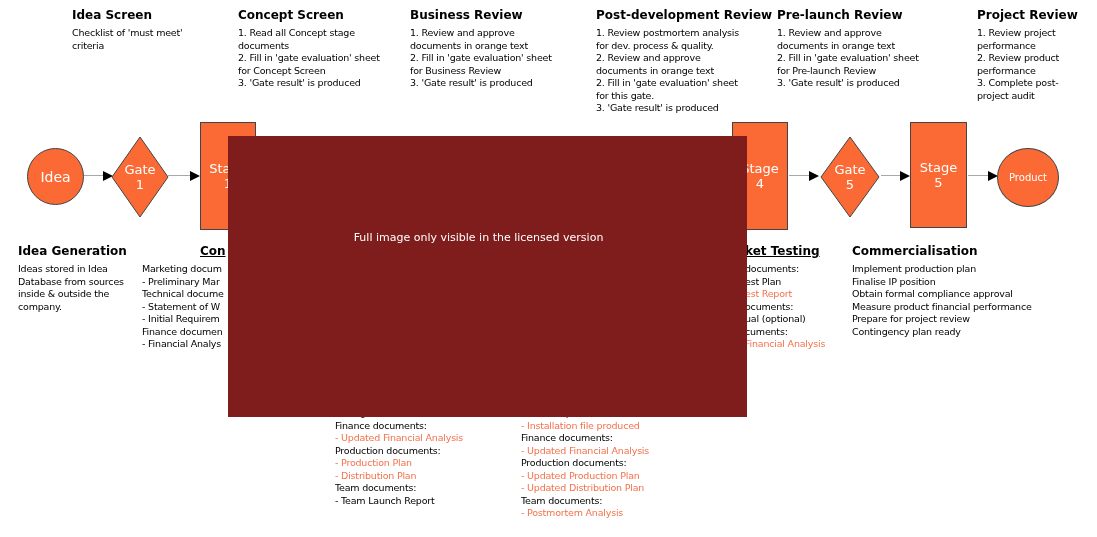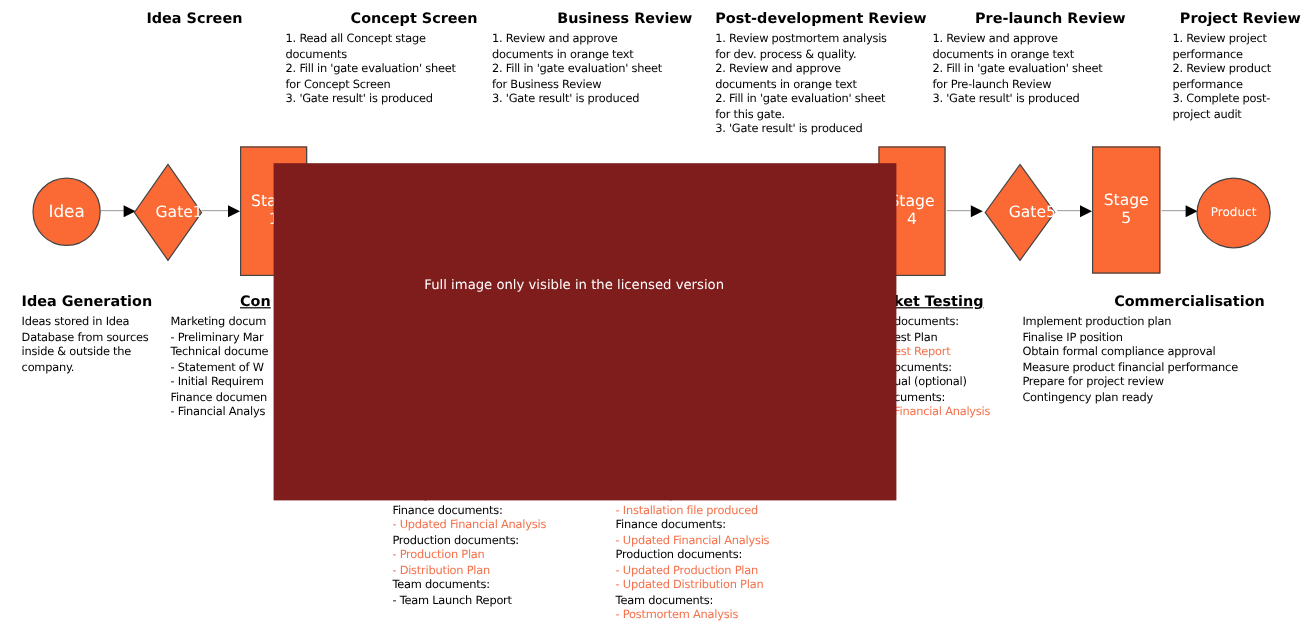--- a/index.html
+++ b/index.html
@@ -4,47 +4,51 @@
 <style>
   html,body{margin:0;padding:0;background:#fff;}
   .canvas{
     position:relative;width:1097px;height:537px;background:#fff;overflow:hidden;
     font-family:"DejaVu Sans","Liberation Sans",sans-serif;color:#000;
   }
   
   .hdr,.sec,.col{position:absolute;}
   .hdr{top:8px;}
   .sec{top:244px;}
-  .col{top:407px;}
-  .t{font-size:12px;font-weight:bold;text-align:right;margin-bottom:5px;white-space:nowrap;color:#000;}
+  .col{top:407px;margin-left:8px;}
+  .t{font-size:12px;font-weight:bold;text-align:left;margin-bottom:5px;white-space:nowrap;color:#000;}
   .t.left{text-align:left;text-decoration:underline;}
   .line{font-size:9.5px;line-height:12.5px;letter-spacing:-0.2px;white-space:nowrap;color:#000;}
   .orange{color:#F5714B;}
   
   .shape{position:absolute;background:#FB6A35;border:1px solid #444;color:#fff;
          display:flex;align-items:center;justify-content:center;box-sizing:border-box;}
   .circle{border-radius:50%;font-size:10px;}
   .rect{flex-direction:column;font-size:13px;line-height:15px;text-align:center;}
   .diamond{position:absolute;}
-  .diamond .dlabel{position:absolute;inset:0;display:flex;flex-direction:row;align-items:center;
-                   justify-content:flex-end;color:#fff;font-size:13px;line-height:15px;}
+  .diamond .dlabel{position:absolute;inset:0;display:flex;flex-direction:column;align-items:center;
+                   justify-content:center;color:#fff;font-size:13px;line-height:15px;}
   .aline{position:absolute;top:175px;height:1px;background:#A8A8A8;}
   .ahead{position:absolute;top:171px;width:0;height:0;border-left:10px solid #000;
          border-top:5px solid transparent;border-bottom:5px solid transparent;}
   
   .wm{position:absolute;left:228px;top:136px;width:519px;height:281px;background:#7f1d1d;z-index:10;}
   .wm-text{position:absolute;top:95px;left:0;right:18px;text-align:center;color:#fff;font-size:11px;}
 </style>
 </head>
 <body>
 
 <div class="canvas">
 
   <div class="hdr" style="left:72px;width:130px">
     <div class="t">Idea Screen</div>
+    <div>
+        <div class="line">Checklist of 'must meet'</div>
+        <div class="line">criteria</div>
+      </div>
   </div>
   <div class="hdr" style="left:238px;width:160px">
     <div class="t">Concept Screen</div>
     <div>
         <div class="line">1. Read all Concept stage</div>
         <div class="line">documents</div>
         <div class="line">2. Fill in 'gate evaluation' sheet</div>
         <div class="line">for Concept Screen</div>
         <div class="line">3. 'Gate result' is produced</div>
       </div>

